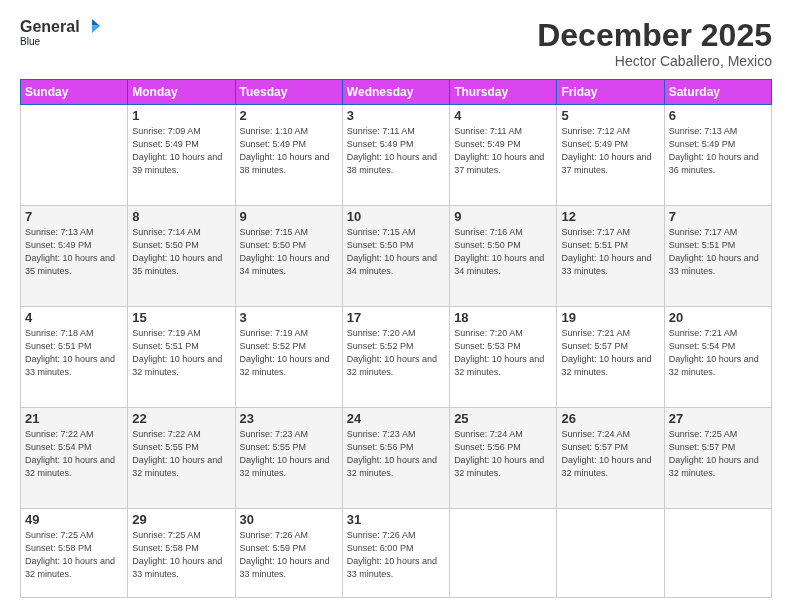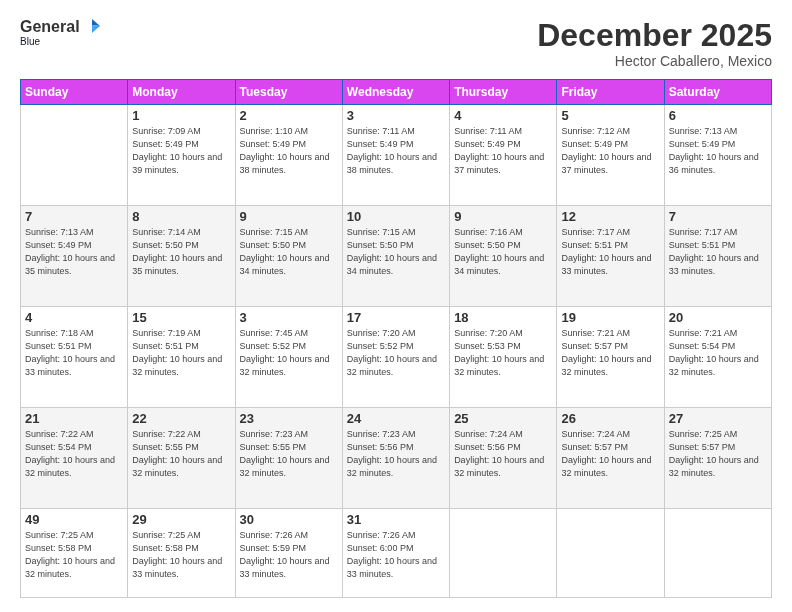--- a/index.html
+++ b/index.html
@@ -229,21 +229,21 @@
           </td>
           <td>
             <span class="day-num">15</span>
             <div class="day-info">Sunrise: 7:19 AM
 Sunset: 5:51 PM
 Daylight: 10 hours
 and 32 minutes.</div>
           </td>
           <td>
             <span class="day-num">3</span>
-            <div class="day-info">Sunrise: 7:45 AM
+            <div class="day-info">Sunrise: 7:19 AM
 Sunset: 5:52 PM
 Daylight: 10 hours
 and 32 minutes.</div>
           </td>
           <td>
             <span class="day-num">17</span>
             <div class="day-info">Sunrise: 7:20 AM
 Sunset: 5:52 PM
 Daylight: 10 hours
 and 32 minutes.</div>

